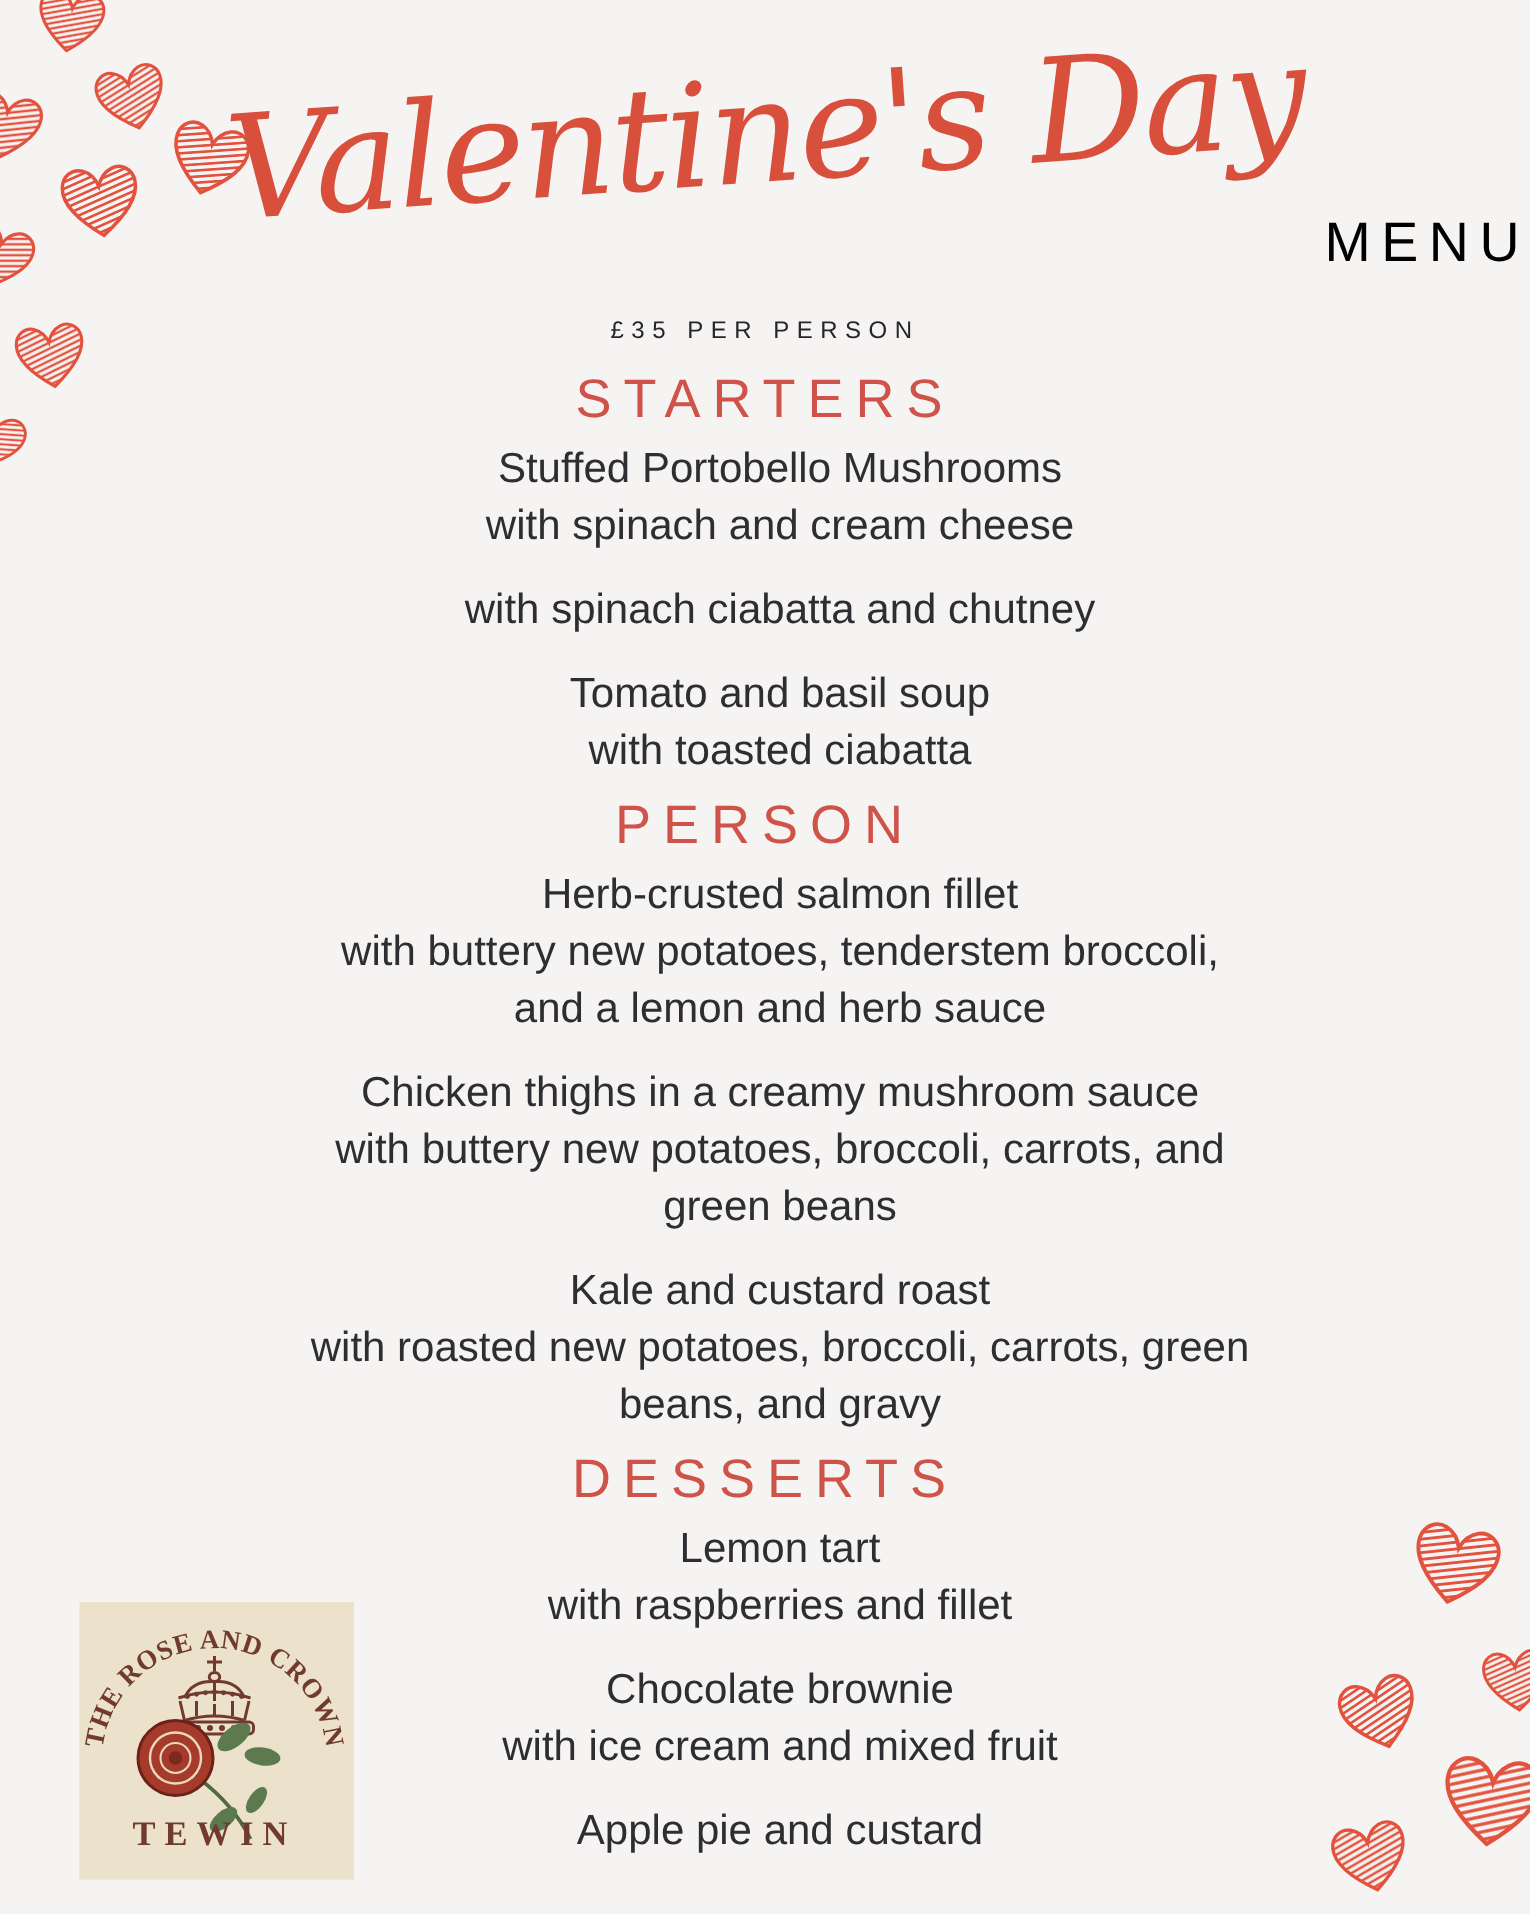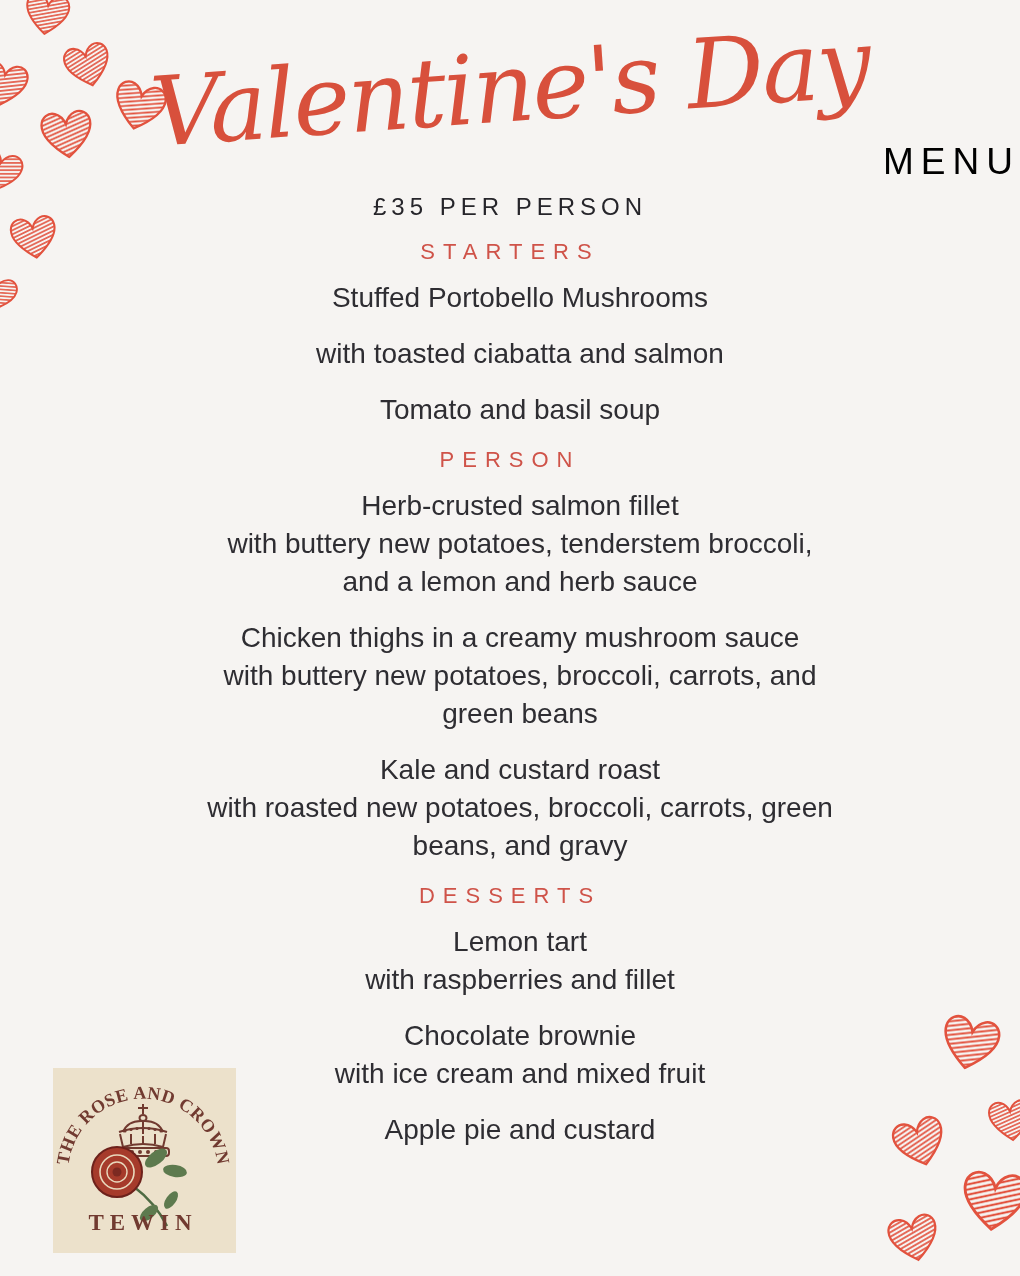--- a/index.html
+++ b/index.html
@@ -9,22 +9,22 @@
   .hearts-overlay{position:absolute;left:0;top:0;width:1020px;height:1276px;pointer-events:none;}
   .script-title{
     position:absolute;left:150px;top:26px;width:720px;text-align:center;
     font-family:"DejaVu Serif",serif;font-style:italic;font-weight:400;
     font-size:96px;line-height:1.3;color:#d8503c;transform:rotate(-4deg);
     letter-spacing:-2px;white-space:nowrap;
   }
   .content{position:absolute;left:0;top:0;width:100%;text-align:center;}
   .menu-word{margin:142px 0 0 0;font-size:37px;line-height:1.1;letter-spacing:7px;
     font-weight:300;color:#000000;text-align:right;}
-  .price{margin-top:10px;font-size:24px;line-height:28px;letter-spacing:5px;color:#26252a;}
-  .section-head{margin:14px 0 10px 0;font-size:22px;line-height:34px;letter-spacing:8px;
+  .price{margin-top:24px;font-size:16px;line-height:28px;letter-spacing:5px;color:#26252a;}
+  .section-head{margin:14px 0 10px 0;font-size:36px;line-height:34px;letter-spacing:8px;
     font-weight:400;color:#cf5349;}
   .item{margin:0 0 18px 0;padding-left:20px;}
   .item:last-child{margin-bottom:0;}
   .line{font-size:28px;line-height:38px;color:#2e2d32;}
   .logo{position:absolute;left:53px;top:1068px;width:183px;height:185px;background:#ece1cb;}
   .logo svg{display:block;width:183px;height:185px;}
 </style>
 </head>
 <body>
 
@@ -81,26 +81,28 @@
   <div class="script-title">Valentine's Day</div>
 
   <div class="content">
     <div class="menu-word">MENU</div>
     <div class="price">£35 PER PERSON</div>
 
     <section>
       <h2 class="section-head">STARTERS</h2>
       <div class="item">
         <div class="line">Stuffed Portobello Mushrooms</div>
+        <div class="line">with spinach and cream cheese</div>
       </div>
       <div class="item">
-        <div class="line">with toasted ciabatta and salmon</div>
+        <div class="line">with spinach ciabatta and chutney</div>
       </div>
       <div class="item">
         <div class="line">Tomato and basil soup</div>
+        <div class="line">with toasted ciabatta</div>
       </div>
     </section>
 
     <section>
       <h2 class="section-head">PERSON</h2>
       <div class="item">
         <div class="line">Herb-crusted salmon fillet</div>
         <div class="line">with buttery new potatoes, tenderstem broccoli,</div>
         <div class="line">and a lemon and herb sauce</div>
       </div>

